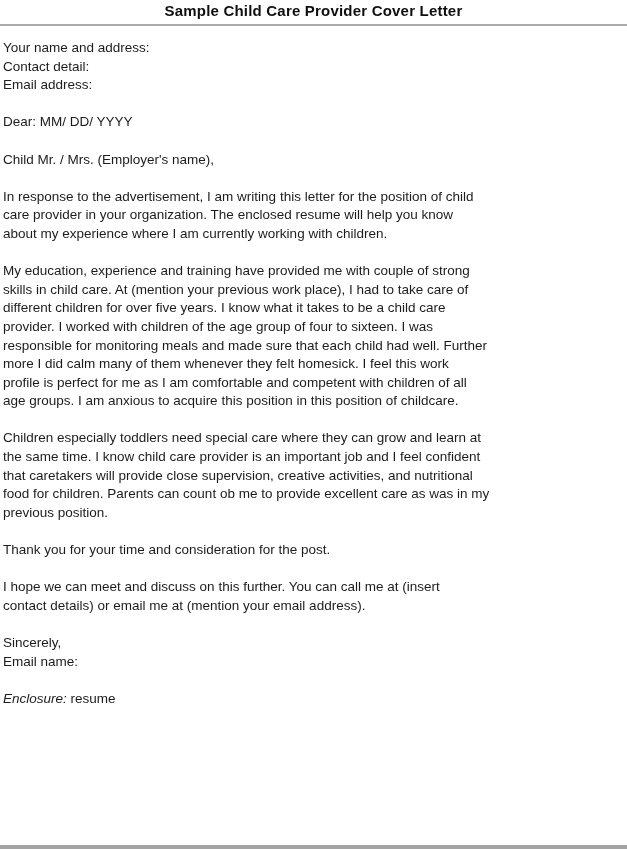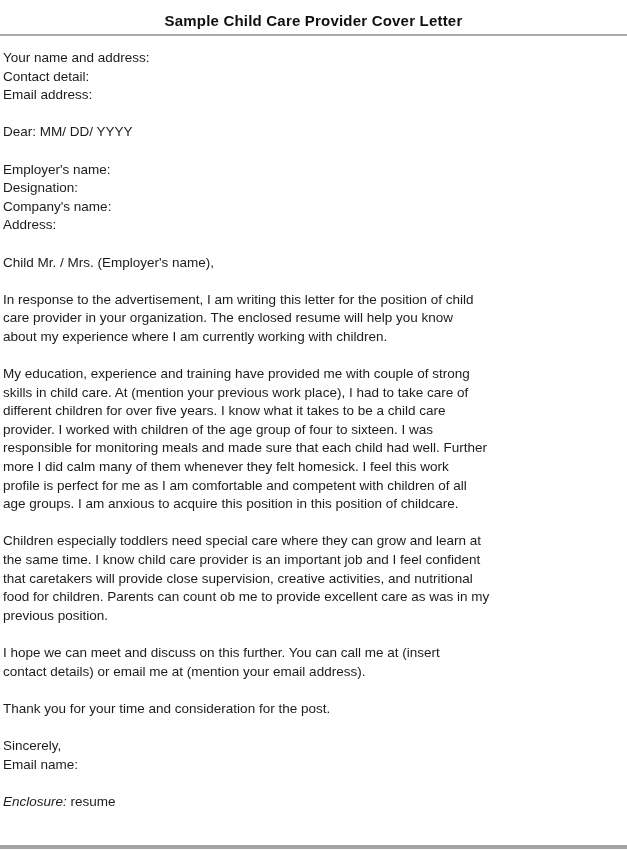--- a/index.html
+++ b/index.html
@@ -12,21 +12,21 @@
     width: 627px;
     height: 850px;
     background: #ffffff;
     font-family: "Liberation Sans", "DejaVu Sans", sans-serif;
     color: #1c1c1c;
     overflow: hidden;
     box-sizing: border-box;
   }
   .letter-title {
     margin: 0;
-    padding-top: 11px;
+    padding-top: 1px;
     font-size: 15px;
     line-height: 19px;
     font-weight: bold;
     text-align: center;
     color: #0f0f0f;
     letter-spacing: 0.2px;
   }
   .rule {
     border: none;
     margin: 0;
@@ -74,24 +74,20 @@
   <hr class="rule top">
 
   <main class="letter-body">
 
     <p class="block">Your name and address:
 Contact detail:
 Email address:</p>
 
     <p class="block">Dear: MM/ DD/ YYYY</p>
 
-    <p class="block">Employer's name:
-Designation:
-Company's name:
-Address:</p>
 
     <p class="block">Child Mr. / Mrs. (Employer's name),</p>
 
     <p class="block">In response to the advertisement, I am writing this letter for the position of child
 care provider in your organization. The enclosed resume will help you know
 about my experience where I am currently working with children.</p>
 
     <p class="block">My education, experience and training have provided me with couple of strong
 skills in child care. At (mention your previous work place), I had to take care of
 different children for over five years. I know what it takes to be a child care
@@ -100,24 +96,24 @@
 more I did calm many of them whenever they felt homesick. I feel this work
 profile is perfect for me as I am comfortable and competent with children of all
 age groups. I am anxious to acquire this position in this position of childcare.</p>
 
     <p class="block">Children especially toddlers need special care where they can grow and learn at
 the same time. I know child care provider is an important job and I feel confident
 that caretakers will provide close supervision, creative activities, and nutritional
 food for children. Parents can count ob me to provide excellent care as was in my
 previous position.</p>
 
+    <p class="block">Thank you for your time and consideration for the post.</p>
+
     <p class="block">I hope we can meet and discuss on this further. You can call me at (insert
 contact details) or email me at (mention your email address).</p>
-
-    <p class="block">Thank you for your time and consideration for the post.</p>
 
     <p class="block">Sincerely,
 Email name:</p>
 
     <p class="block"><span class="enclosure-label">Enclosure:</span><span class="enclosure-value"> resume</span></p>
 
   </main>
 
   <hr class="rule bottom">
 

